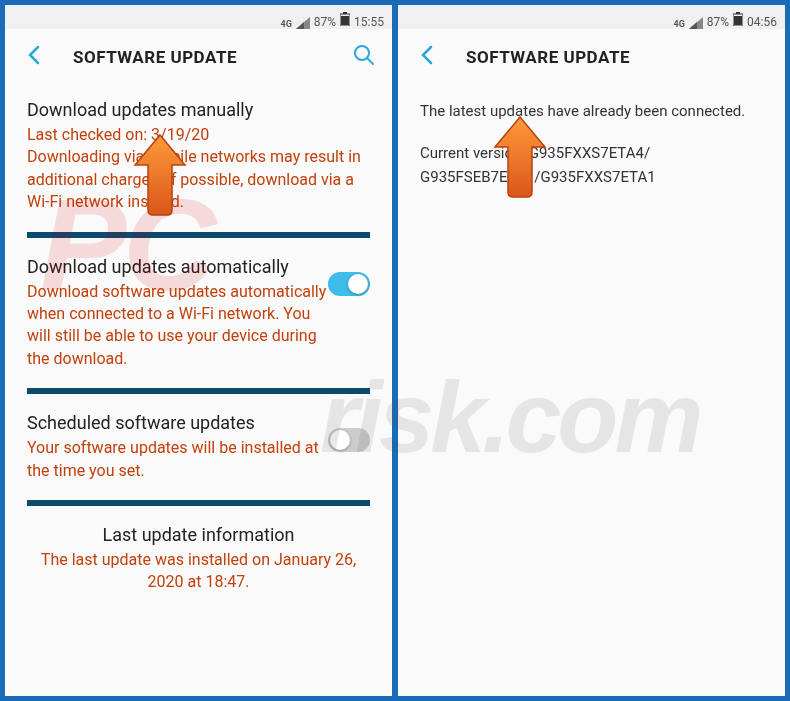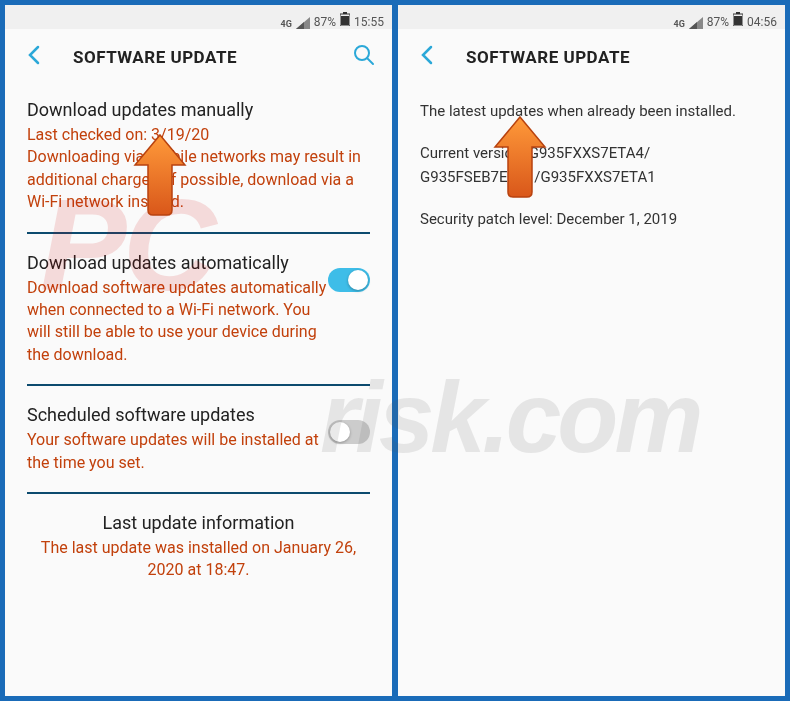--- a/index.html
+++ b/index.html
@@ -62,21 +62,21 @@
     display: flex;
     align-items: center;
     justify-content: center;
   }
   .content {
     flex: 1;
     padding: 0 22px;
   }
   .section {
     padding: 18px 0;
-    border-bottom: 2px solid #0c4a6e;
+    border-bottom: 6px solid #0c4a6e;
     position: relative;
   }
   .section:last-child { border-bottom: none; text-align: center; }
   .section-row {
     display: flex;
     align-items: flex-start;
     gap: 0;
   }
   .section-main { flex: 1; }
   .section-title {
@@ -245,23 +245,22 @@
   <div class="header">
     <div class="back-icon">
       <svg width="14" height="20" viewBox="0 0 14 20">
           <path d="M12 2 L4 10 L12 18" stroke="#2ba8d8" stroke-width="2.5" fill="none" stroke-linecap="round"></path>
         </svg>
     </div>
     <div class="header-title">SOFTWARE UPDATE</div>
   </div>
 
   <div class="content info-block">
-    <p>The latest updates when already been installed.</p>
+    <p>The latest updates have already been connected.</p>
     <p>Current version: G935FXXS7ETA4/ G935FSEB7ETA1/G935FXXS7ETA1</p>
-    <p>Security patch level: December 1, 2019</p>
   </div>
 </div>
 
 <div class="watermark">
   <div class="wm-text wm-pc">PC</div>
   <div class="wm-text wm-risk">risk.com</div>
 </div>
 
 <div class="arrow-pointer" style="left:130px; top:130px;">
   <svg width="60" height="90" viewBox="0 0 60 90">

